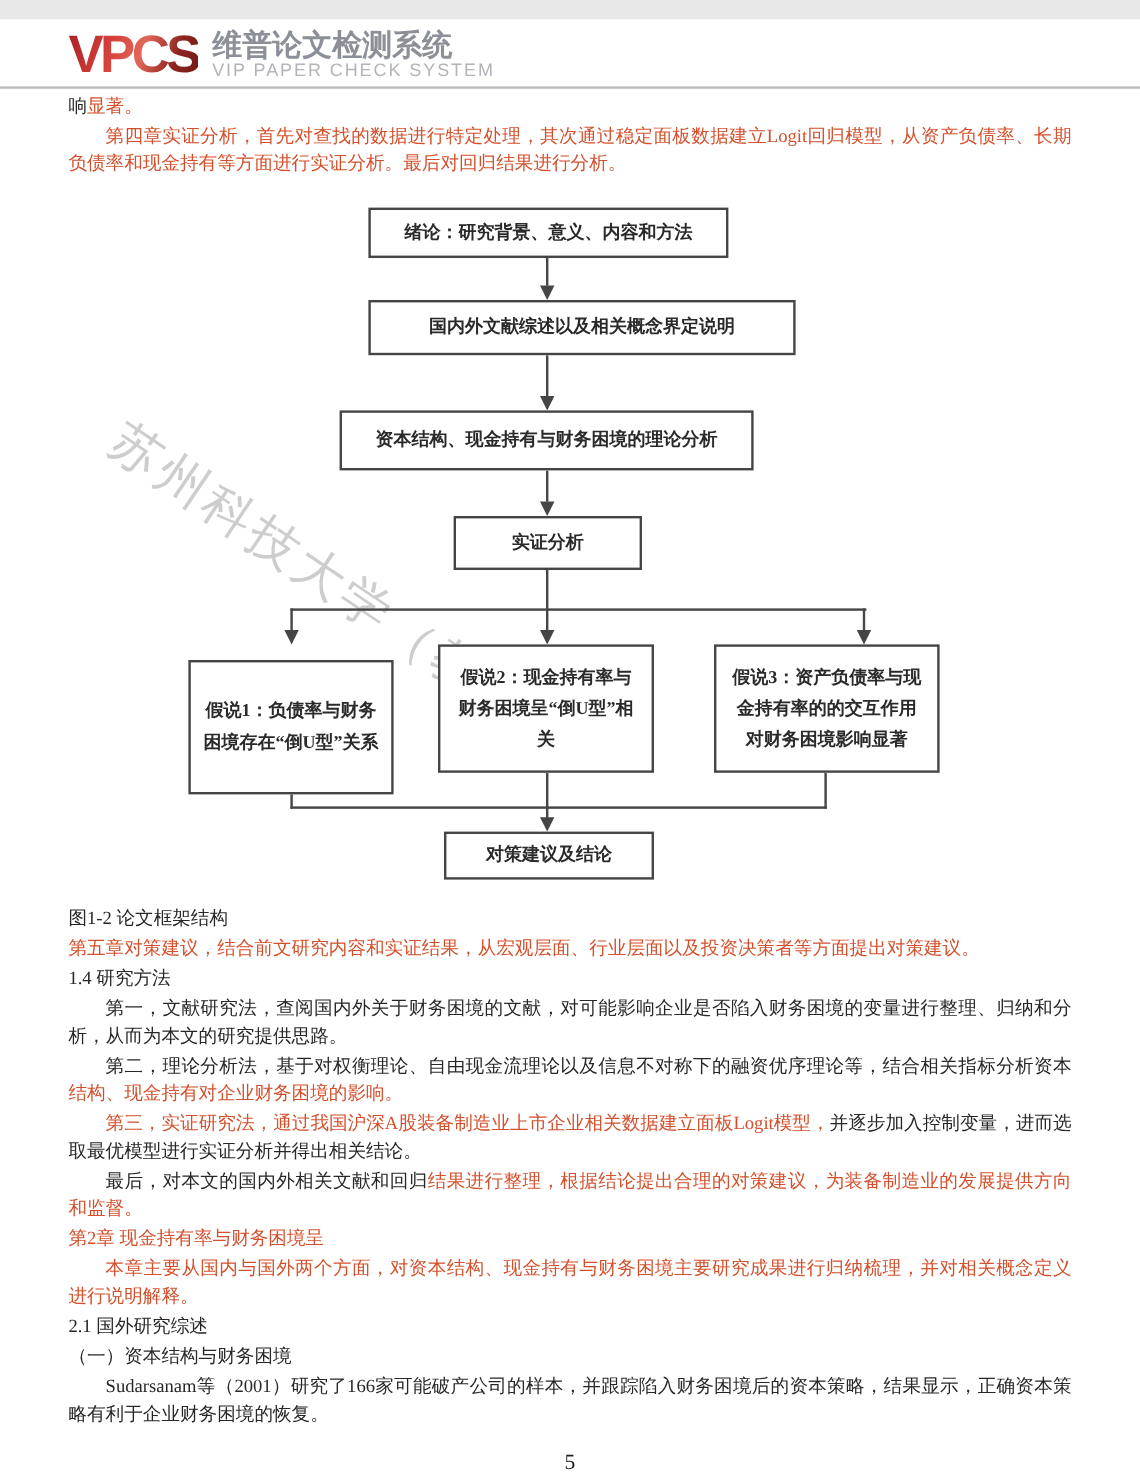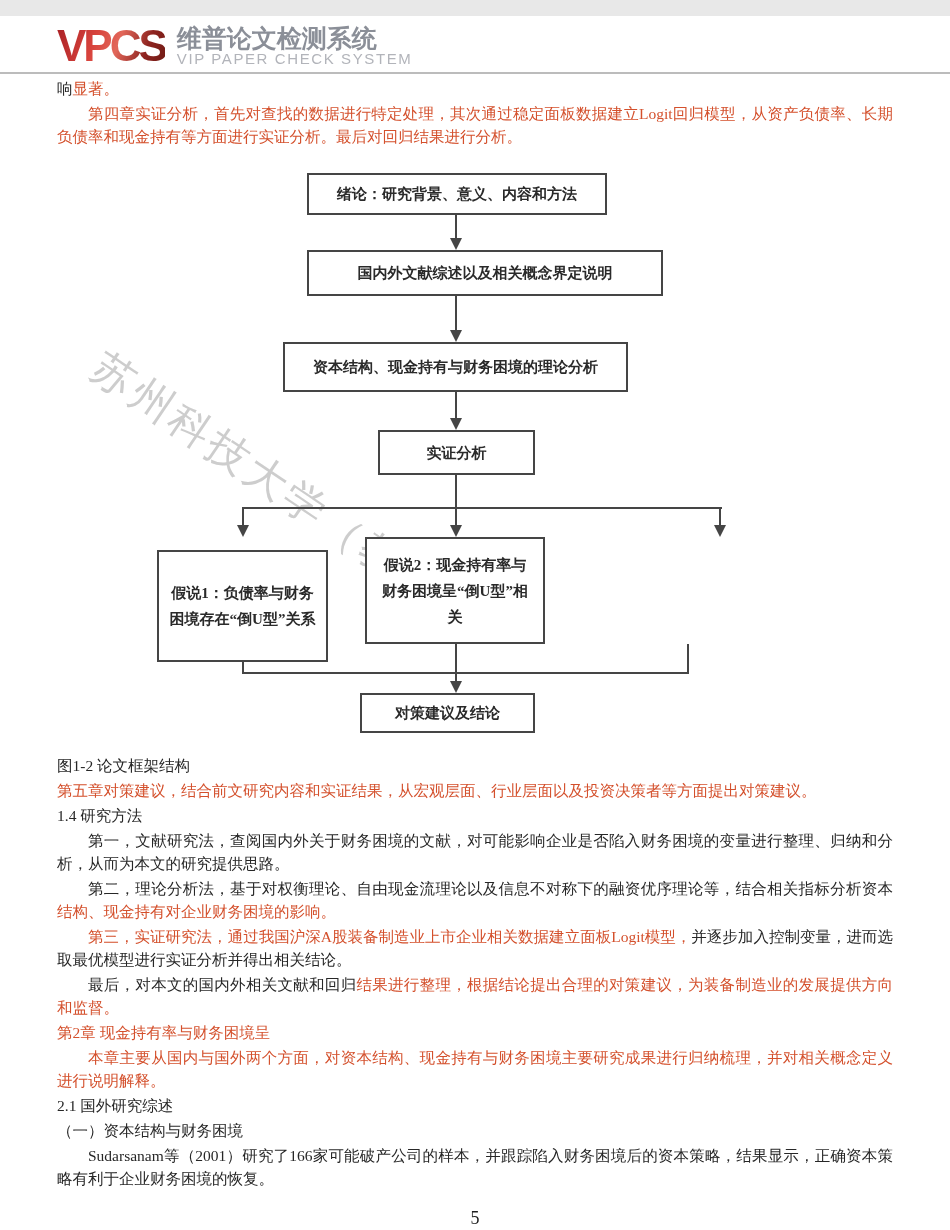--- a/index.html
+++ b/index.html
@@ -61,21 +61,21 @@
     border-left:6px solid transparent;border-right:6px solid transparent;
     border-top:12px solid #454545;}
   
   .n-intro   {left:307px;top:23px; width:300px;height:42px;}
   .n-lit     {left:307px;top:100px;width:356px;height:46px;}
   .n-theory  {left:283px;top:192px;width:345px;height:50px;}
   .n-emp     {left:378px;top:280px;width:157px;height:45px;}
   .n-h1      {left:157px;top:400px;width:171px;height:112px;}
   .n-h2      {left:365px;top:387px;width:180px;height:107px;}
   .n-h3      {left:595px;top:387px;width:188px;height:107px;}
-  .n-conc    {left:360px;top:543px;width:175px;height:40px;}
+  .n-conc    {left:370px;top:543px;width:175px;height:40px;}
   
   .page-number{
     position:absolute;left:0;right:0;top:1192px;
     text-align:center;font-size:18px;color:#1e1e1e;
   }
 </style>
 </head>
 <body>
 
 <div class="page">
@@ -126,20 +126,21 @@
       <div class="hline" style="left:242px;top:522px;width:447px;"></div>
       <div class="vline" style="left:455px;top:522px;height:11px;"></div>
       <div class="ahead" style="left:450px;top:531px;"></div>
 
       <div class="fc-box n-intro">绪论：研究背景、意义、内容和方法</div>
       <div class="fc-box n-lit">国内外文献综述以及相关概念界定说明</div>
       <div class="fc-box n-theory">资本结构、现金持有与财务困境的理论分析</div>
       <div class="fc-box n-emp">实证分析</div>
       <div class="fc-box n-h1">假说1：负债率与财务困境存在“倒U型”关系</div>
       <div class="fc-box n-h2">假说2：现金持有率与财务困境呈“倒U型”相关</div>
+      <div class="fc-box n-h3">假说3：资产负债率与现金持有率的的交互作用对财务困境影响显著</div>
       <div class="fc-box n-conc">对策建议及结论</div>
     </div>
 
     <div id="text-bottom">
         <p class=""><span class="seg-black">图1-2 论文框架结构</span></p>
         <p class=""><span class="seg-red">第五章对策建议，结合前文研究内容和实证结果，从宏观层面、行业层面以及投资决策者等方面提出对策建议。</span></p>
         <p class=""><span class="seg-black">1.4 研究方法</span></p>
         <p class="indent"><span class="seg-black">第一，文献研究法，查阅国内外关于财务困境的文献，对可能影响企业是否陷入财务困境的变量进行整理、归纳和分析，从而为本文的研究提供思路。</span></p>
         <p class="indent"><span class="seg-black">第二，理论分析法，基于对权衡理论、自由现金流理论以及信息不对称下的融资优序理论等，结合相关指标分析资本</span><span class="seg-red">结构、现金持有对企业财务困境的影响。</span></p>
         <p class="indent"><span class="seg-red">第三，实证研究法，通过我国沪深A股装备制造业上市企业相关数据建立面板Logit模型，</span><span class="seg-black">并逐步加入控制变量，进而选取最优模型进行实证分析并得出相关结论。</span></p>

